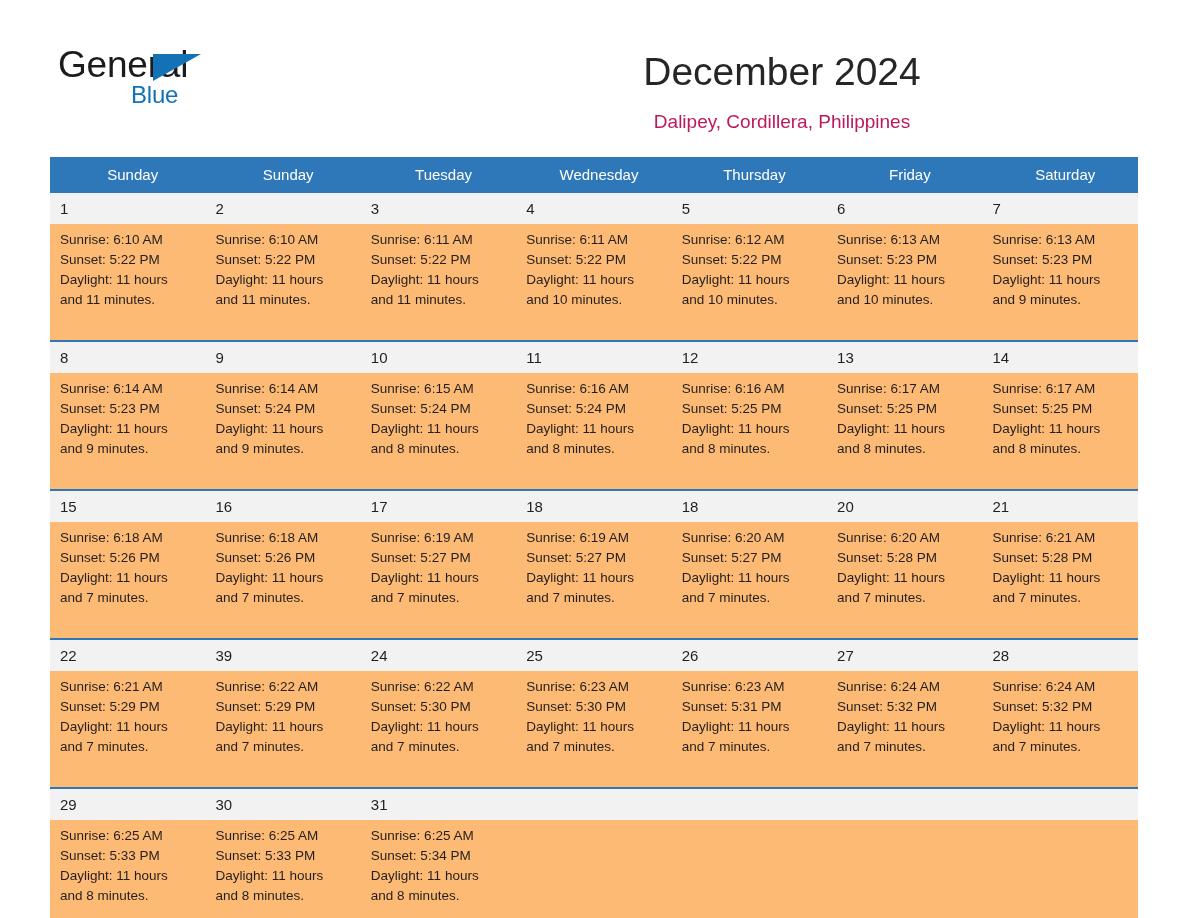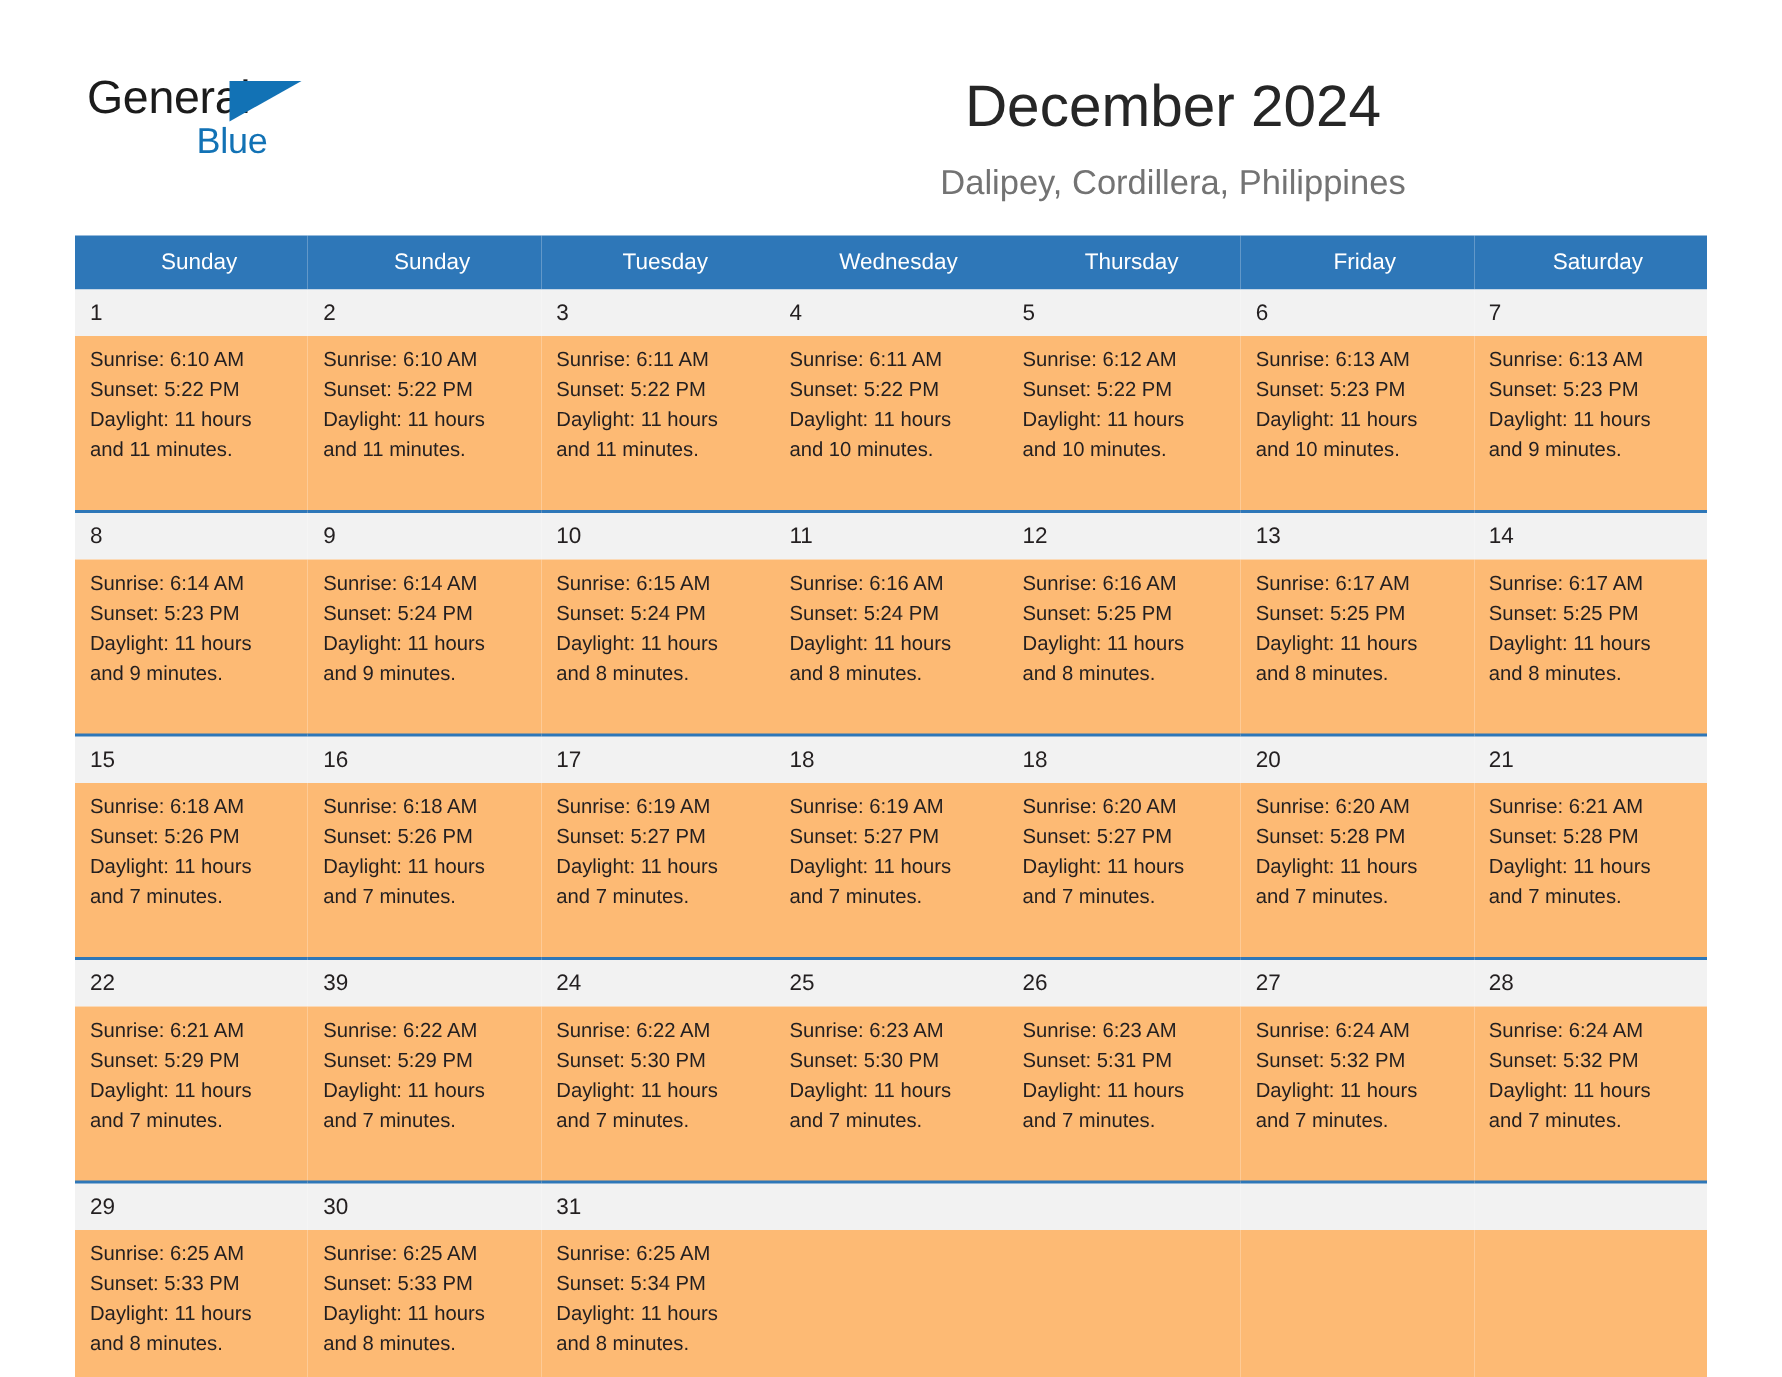--- a/index.html
+++ b/index.html
@@ -33,21 +33,21 @@
     position: absolute;
     left: 58px;
     top: 48px;
     width: 260px;
     height: 72px;
   }
   .logo-line1 {
     position: absolute;
     left: 0;
     top: 0;
-    font-size: 31px;
+    font-size: 37px;
     line-height: 34px;
     letter-spacing: -0.2px;
     color: #1b1b1b;
     font-weight: 400;
     white-space: nowrap;
   }
   .logo-tri {
     position: absolute;
     left: 95px;
     top: 6px;
@@ -76,24 +76,24 @@
   }
   .cal-title {
     font-size: 39px;
     line-height: 48px;
     font-weight: 400;
     color: #262626;
     white-space: nowrap;
   }
   .cal-subtitle {
     margin-top: 12px;
-    font-size: 23px;
+    font-size: 19px;
     line-height: 27px;
     font-weight: 400;
-    color: #737373;
+    color: #be185d;
     white-space: nowrap;
   }
 
   
   .calendar {
     position: absolute;
     left: 50px;
     top: 157px;
     width: 1088px;
     border-collapse: collapse;

